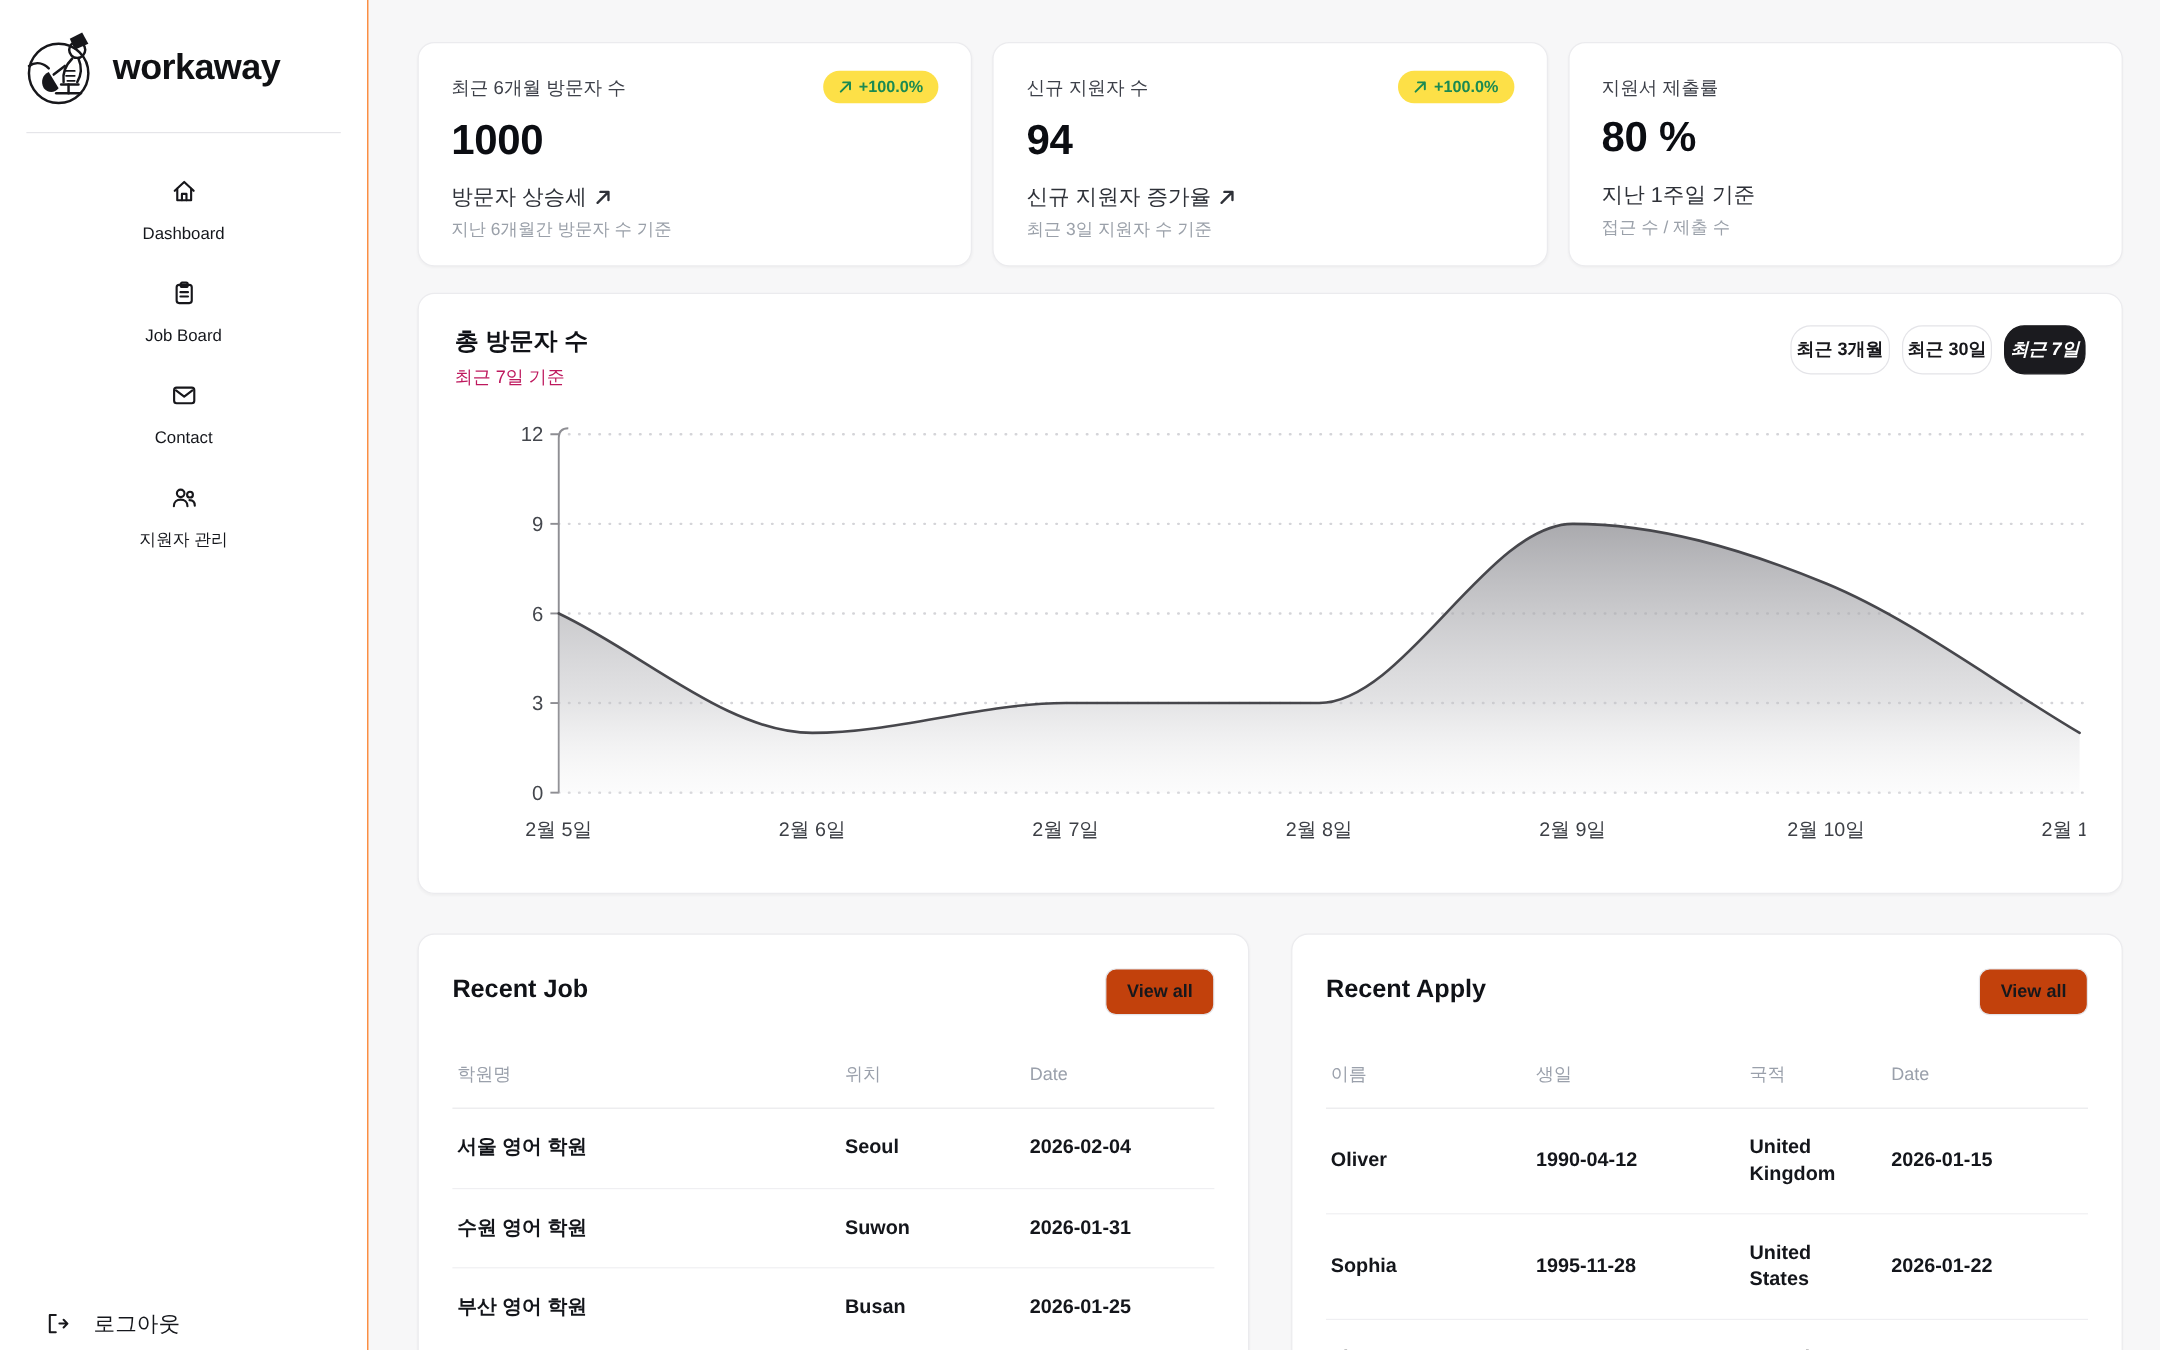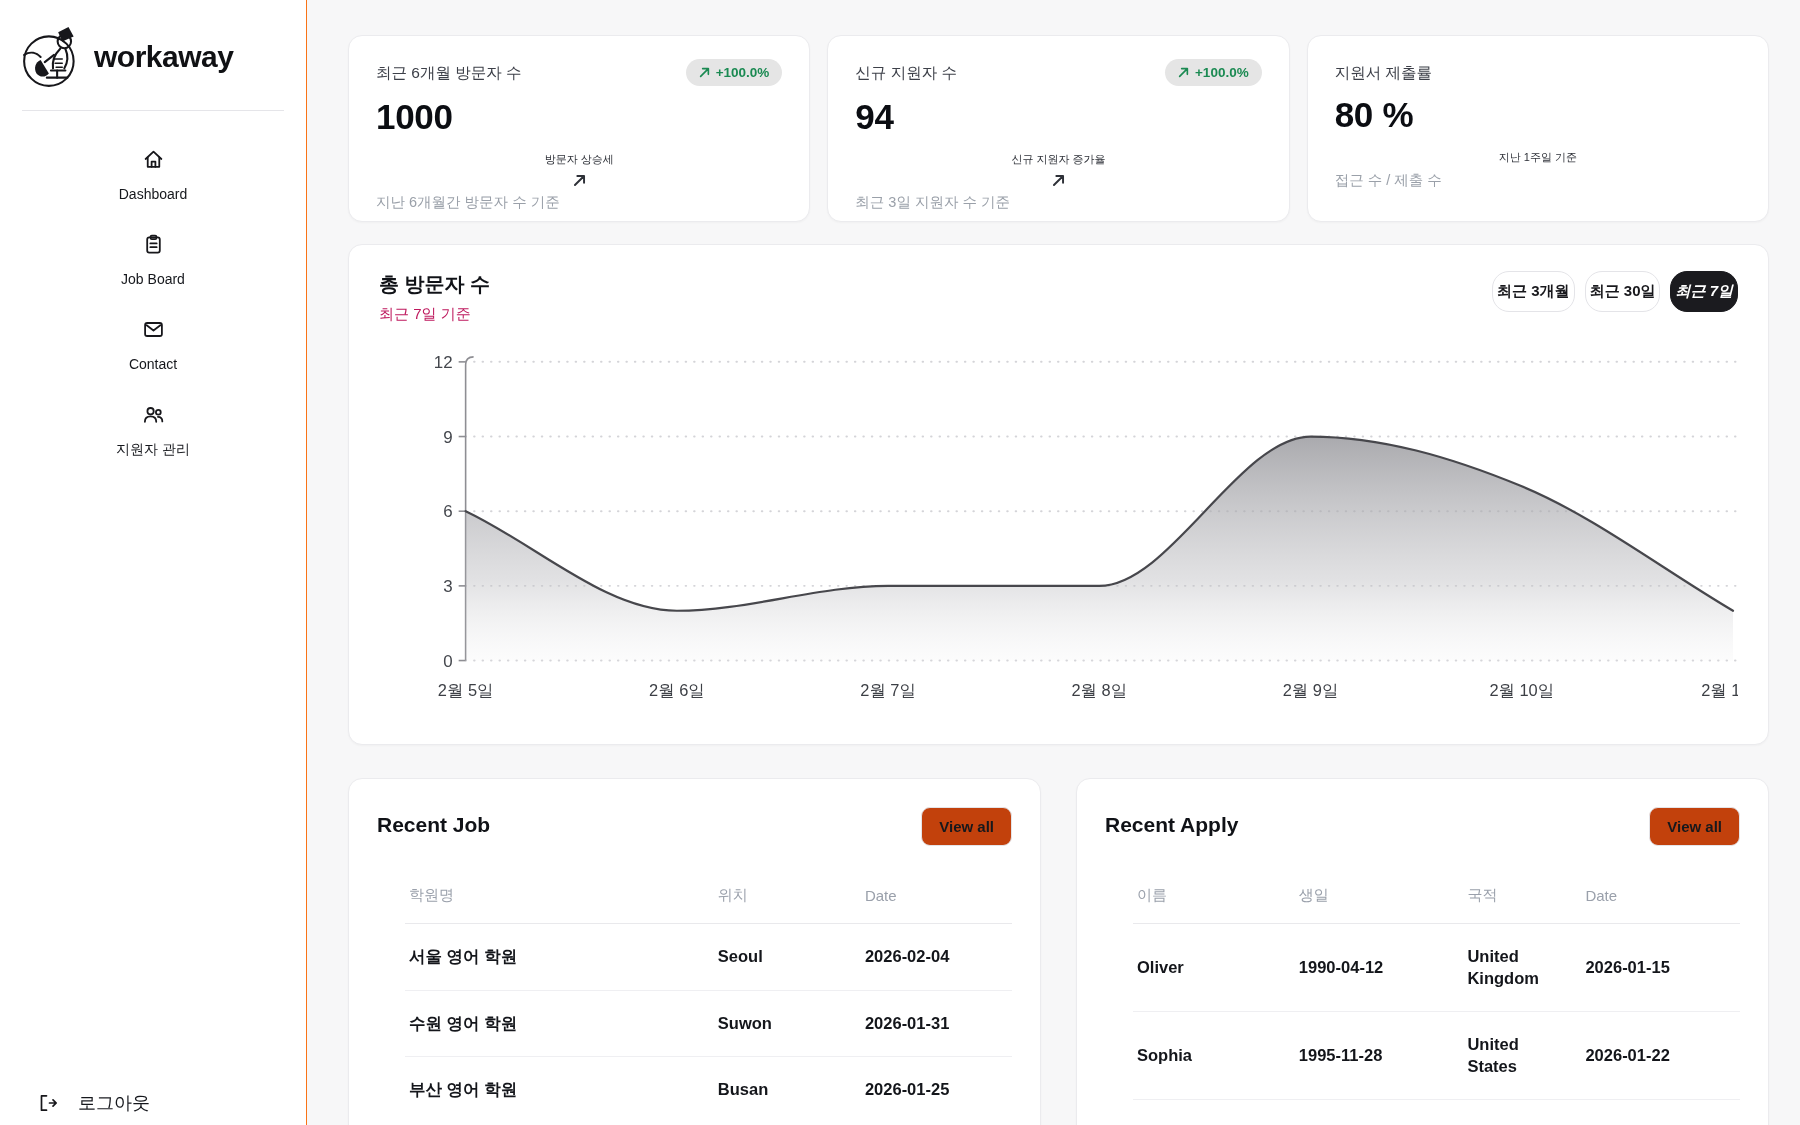--- a/index.html
+++ b/index.html
@@ -45,28 +45,28 @@
     background:#ffffff; border:1px solid #ebebee; border-radius:14px;
     box-shadow:0 1px 2px rgba(16,17,20,0.03);
   }
   
   .stats-row{ display:grid; grid-template-columns:repeat(3,1fr); gap:17px; grid-auto-rows:187px; }
   .stat-card{ padding:23px 27px; position:relative; }
   .stat-head{ display:flex; justify-content:space-between; align-items:flex-start; }
   .stat-title{ font-size:15.5px; font-weight:500; color:#3d4049; padding-top:4px; }
   .badge{
     display:flex; align-items:center; gap:6px;
-    background:#e5e5e5; color:#1b8a52;
+    background:#fde047; color:#1b8a52;
     font-size:13.5px; font-weight:700;
     padding:6px 13px; border-radius:999px;
   }
   .badge svg{ width:11px; height:11px; }
   .stat-value{ font-size:35px; font-weight:800; color:#0b0d12; margin-top:11px; letter-spacing:-0.3px; }
   .stat-line1{ display:flex; align-items:center; gap:7px; margin-top:15px;
-               font-size:11px; font-weight:500; color:#2e3138;flex-direction:column; }
+               font-size:18px; font-weight:500; color:#2e3138; }
   .stat-line1 svg{ width:13px; height:13px; }
   .stat-line2{ margin-top:6px; font-size:14.5px; color:#9aa0a9; }
 
   
   .chart-card{ margin-top:22px; padding:26px 30px 14px 30px; }
   .chart-head{ display:flex; justify-content:space-between; align-items:flex-start; }
   .chart-title{ font-size:20px; font-weight:700; color:#101217; }
   .chart-subtitle{ font-size:15px; color:#be185d; margin-top:7px; }
   .range-group{ display:flex; gap:10px; }
   .range-btn{
@@ -81,21 +81,21 @@
   
   .tables-row{ margin-top:33px; display:grid; grid-template-columns:1fr 1fr; gap:35px; }
   .table-card{ padding:28px 28px; height:430px; }
   .table-head{ display:flex; justify-content:space-between; align-items:flex-start; }
   .table-title{ font-size:21px; font-weight:700; color:#101217; padding-top:6px; }
   .view-all-btn{
     font-family:inherit; font-size:15px; font-weight:600; color:#17181c;
     background:#c2410c; border:1px solid #e4e4e8; border-radius:9px;
     padding:10px 17px; cursor:pointer;
   }
-  .tbl{ margin-top:40px;margin-left:28px; }
+  .tbl{ margin-top:40px; }
   .tbl-grid-job{ display:grid; grid-template-columns:2.1fr 1fr 1fr; align-items:center; }
   .tbl-grid-apply{ display:grid; grid-template-columns:1.1fr 1.15fr 104px 1.15fr; column-gap:14px; align-items:center; }
   .tbl-header{ color:#9aa0ab; font-size:15px; font-weight:400;
                padding:0 0 18px 4px; border-bottom:1px solid #e9e9ec; }
   .tbl-header > div{ padding-right:6px; }
   .tbl-row{ padding:22px 0 22px 4px; border-bottom:1px solid #efeff2; }
   .tbl-row:last-child{ border-bottom:none; }
   .cell{ font-size:16.5px; font-weight:600; color:#14161b; line-height:1.3; }
 </style>
 </head>

